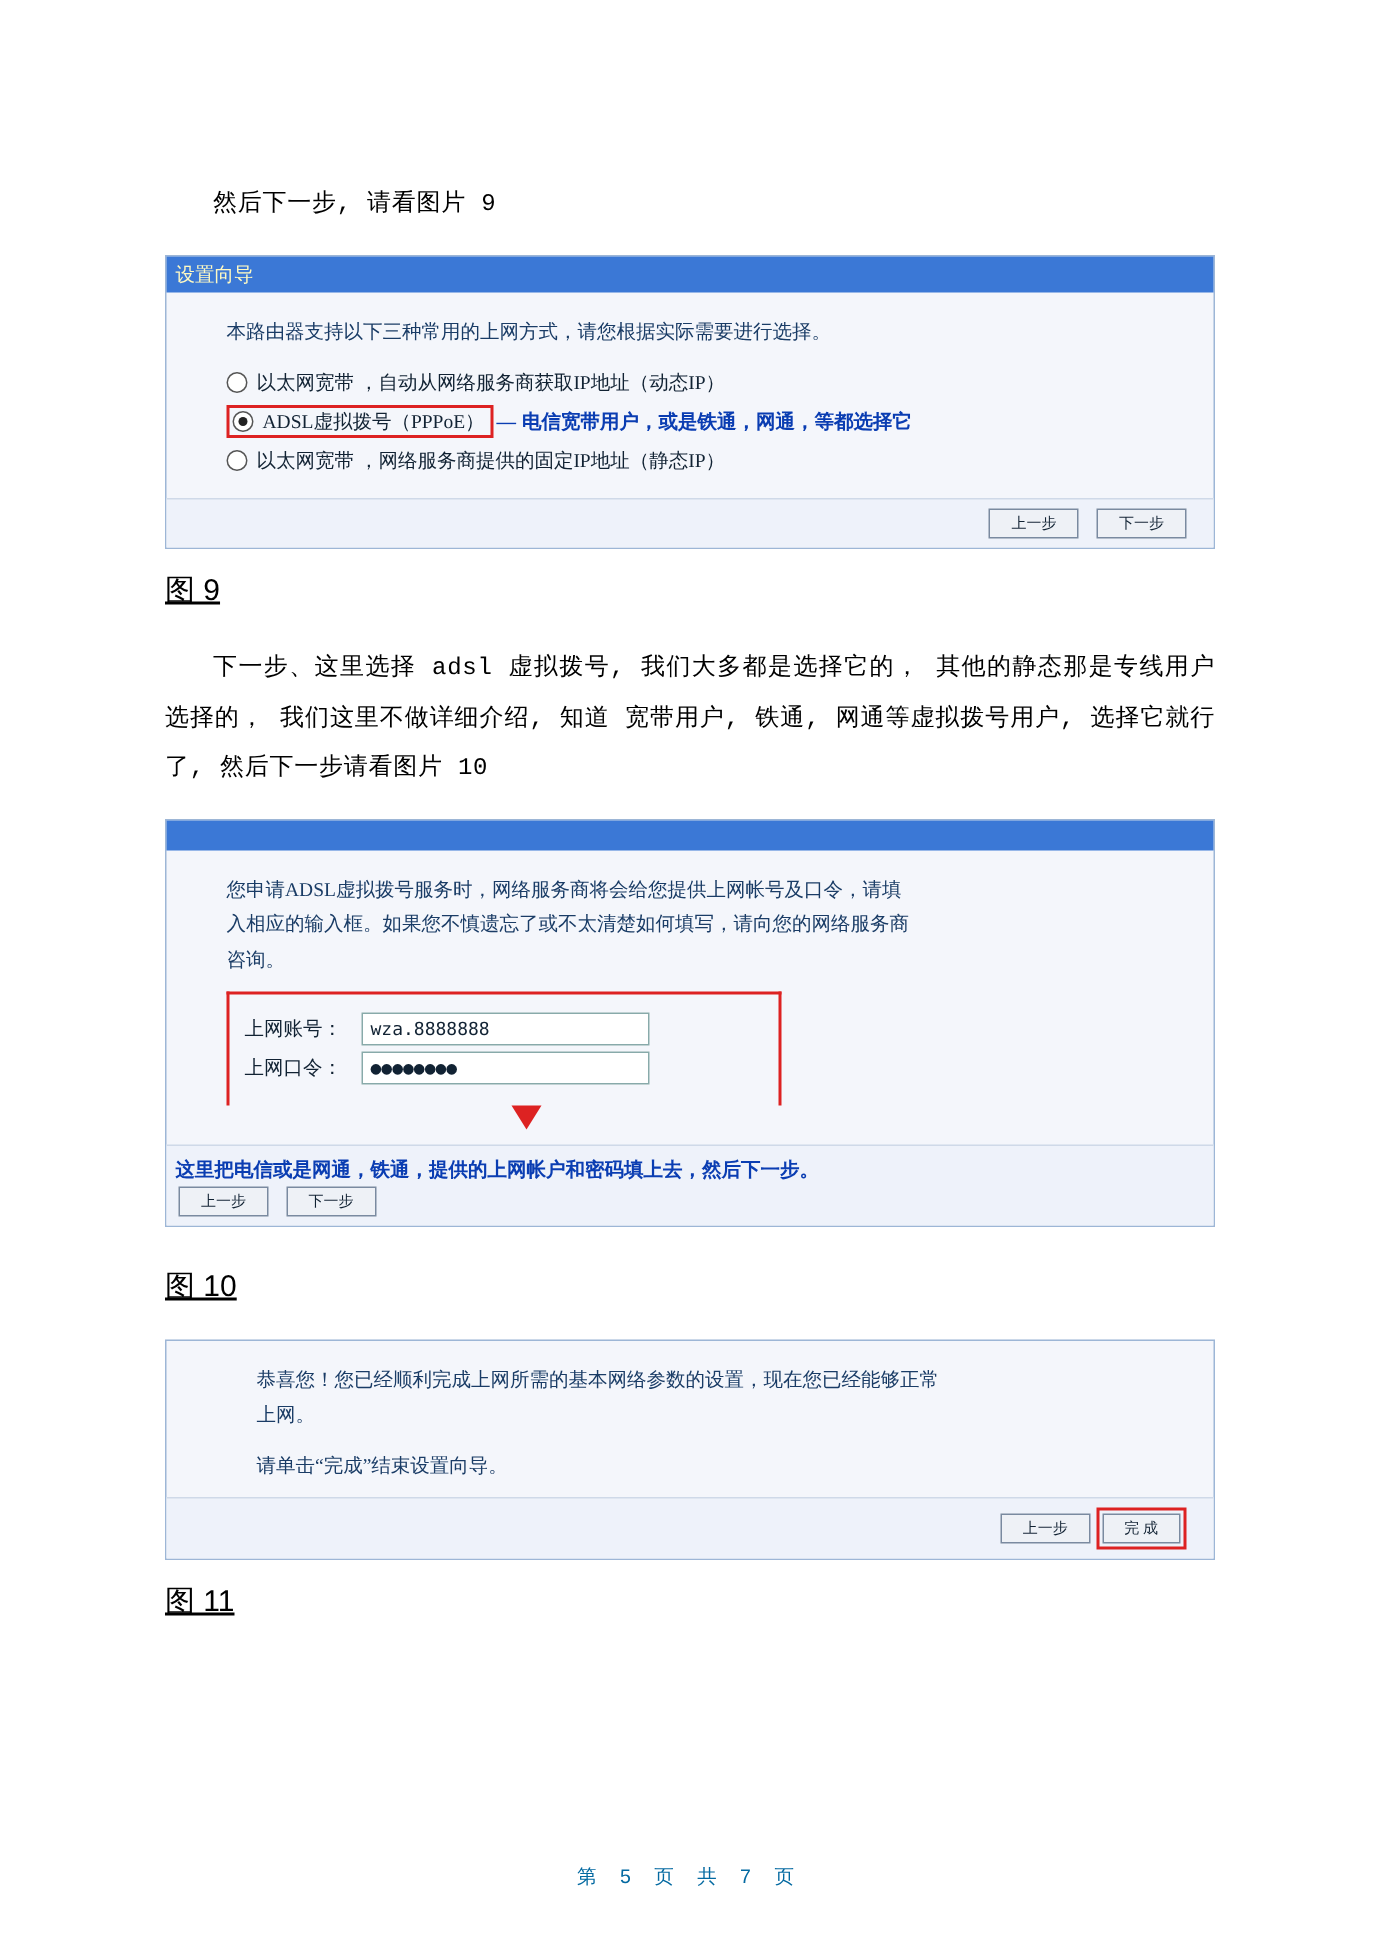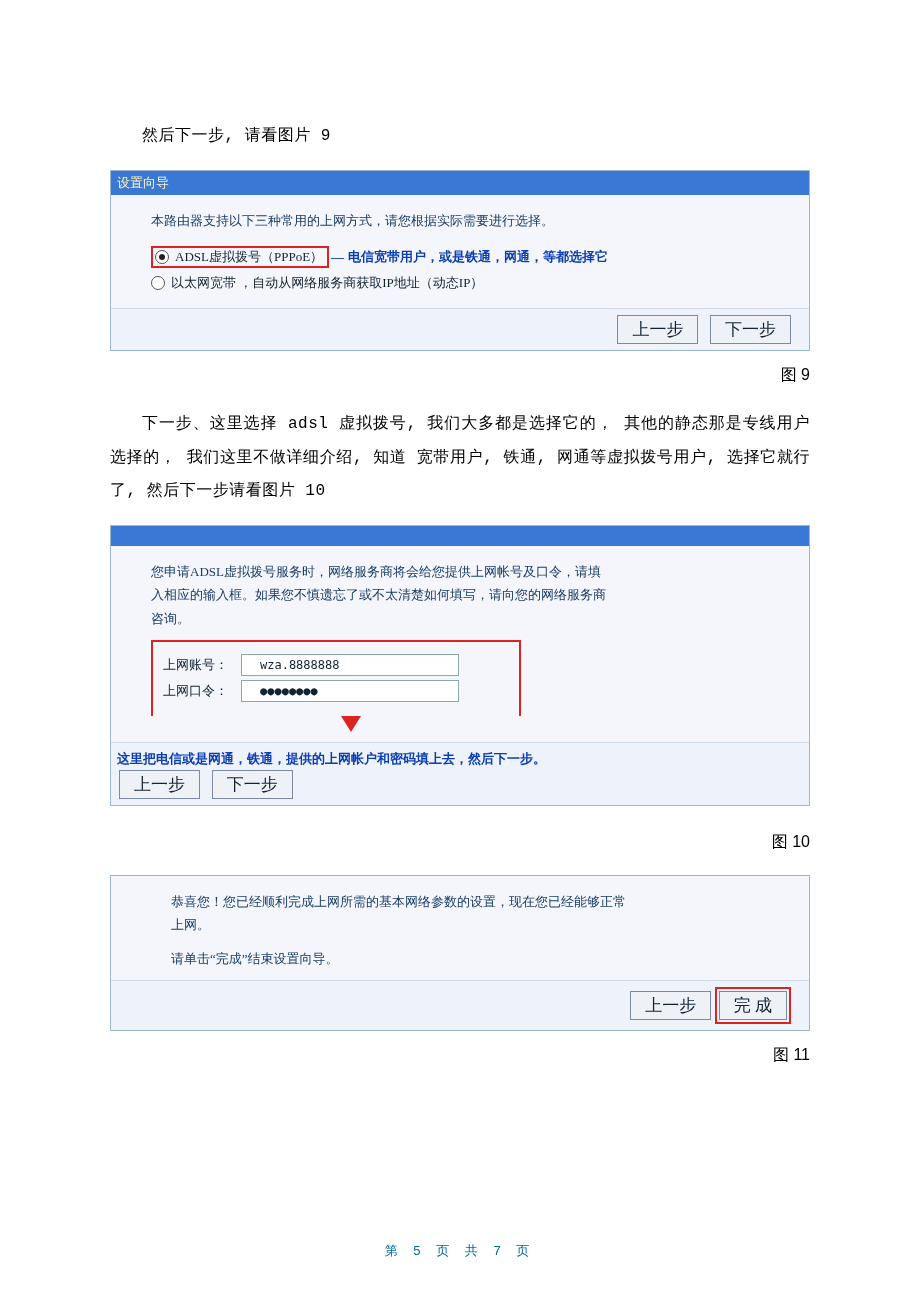--- a/index.html
+++ b/index.html
@@ -1,38 +1,38 @@
 <!DOCTYPE html>
 <html><head>
 <meta charset="utf-8">
 <style>
   html,body{margin:0;padding:0;background:#fff;font-family:"Microsoft YaHei","SimSun",Arial,sans-serif;color:#000;}
   .page{width:920px;min-height:1302px;margin:0 auto;position:relative;box-sizing:border-box;padding:104px 110px 60px 110px;}
   .body-text{font-size:16px;line-height:2.1;letter-spacing:.5px;text-align:justify;}
   .indent{text-indent:2em;font-family:Liberation Mono, monospace;}
-  .caption{text-align:right;font-size:16px;margin:14px 0 22px 0;}
+  .caption{text-align:left;font-size:20px;margin:14px 0 22px 0;text-decoration:underline;}
   .footer{position:absolute;bottom:42px;left:0;right:0;text-align:center;font-size:13px;letter-spacing:6px;color:#0369a1;}
   
   .wizard{border:1px solid #9db6d6;background:#f4f6fb;margin:6px 0 6px 0;font-size:13px;color:#123;}
   .wizard .titlebar{background:#3b78d6;color:#fef9c3;font-size:13px;padding:3px 6px;font-family:"SimSun",serif;}
   .wizard .content{padding:14px 22px 10px 40px;}
   .wizard .btnbar{border-top:1px solid #cfd9e8;background:#eef2fa;padding:6px 18px 6px 0;text-align:right;}
-  .btn{display:inline-block;border:1px solid #7a8aa0;background:#eef1f6;padding:2px 14px;font-size:17px;margin-left:8px;font-family:"SimSun",serif;cursor:pointer;}
+  .btn{display:inline-block;border:1px solid #7a8aa0;background:#eef1f6;padding:2px 14px;font-size:10px;margin-left:8px;font-family:"SimSun",serif;cursor:pointer;}
   .radio-row{display:flex;align-items:center;margin:6px 0;font-family:"SimSun",serif;}
   .radio-dot{width:12px;height:12px;border:1px solid #555;border-radius:50%;margin-right:6px;display:inline-flex;align-items:center;justify-content:center;background:#fff;}
   .radio-dot .fill{width:6px;height:6px;border-radius:50%;background:#222;}
   .red-box{border:2px solid #d22;padding:0 4px 0 2px;display:inline-flex;align-items:center;}
   .annot{color:#0a3db2;font-weight:bold;font-family:"SimSun",serif;}
   .annot-dash{color:#0a3db2;font-weight:bold;margin:0 4px 0 2px;}
   .wizard .instr{color:#1a3c66;font-family:"SimSun",serif;line-height:1.8;max-width:460px;}
   
   .field-block{border:2px solid #d22;border-bottom:none;padding:8px 16px 10px 10px;margin-top:10px;width:340px;}
   .field-row{display:flex;align-items:center;margin:4px 0;font-family:"SimSun",serif;}
   .field-row label{width:78px;}
-  .field-row .txt{border:1px solid #8aa;background:#fff;height:20px;width:180px;padding:0 18px;font-family:monospace,"SimSun";font-size:12px;display:flex;align-items:center;}
+  .field-row .txt{border:1px solid #8aa;background:#fff;height:20px;width:180px;padding:0 5px;font-family:monospace,"SimSun";font-size:12px;display:flex;align-items:center;}
   .callout-arrow{width:0;height:0;border-left:10px solid transparent;border-right:10px solid transparent;border-top:16px solid #d22;margin-left:190px;}
   .callout-text{color:#0a3db2;font-weight:bold;font-family:"SimSun",serif;line-height:1.6;max-width:430px;padding-left:6px;}
   .fig10 .btnbar{display:flex;justify-content:flex-start;align-items:flex-start;flex-direction:column;}
   .fig10 .btnbar .left-annot{flex:1;text-align:left;}
   
   .red-border-btn{border:2px solid #d22;display:inline-block;padding:2px;}
   .spacer{height:8px;}
 </style>
 </head>
 <body>
@@ -40,32 +40,36 @@
 <div class="page">
 
   <p class="body-text indent">然后下一步, 请看图片 9</p>
 
   <div class="wizard">
     <div class="titlebar">设置向导</div>
     <div class="content">
       <div class="instr">本路由器支持以下三种常用的上网方式，请您根据实际需要进行选择。</div>
       <div class="spacer"></div>
       <div class="radio-row">
+        <span class="radio-dot"></span>
+        <span>以太网宽带 ，自动从网络服务商获取IP地址（动态IP）</span>
+      </div>
+      <div class="radio-row">
         <span class="red-box">
           <span class="radio-dot">
               <span class="fill"></span>
             </span>
           <span>ADSL虚拟拨号（PPPoE）</span>
         </span>
         <span class="annot-dash">—</span>
         <span class="annot">电信宽带用户，或是铁通，网通，等都选择它</span>
       </div>
       <div class="radio-row">
         <span class="radio-dot"></span>
-        <span>以太网宽带 ，自动从网络服务商获取IP地址（动态IP）</span>
+        <span>以太网宽带 ，网络服务商提供的固定IP地址（静态IP）</span>
       </div>
     </div>
     <div class="btnbar">
       <span class="btn">上一步</span>
       <span class="btn">下一步</span>
     </div>
   </div>
 
   <div class="caption">图 9</div>
 

